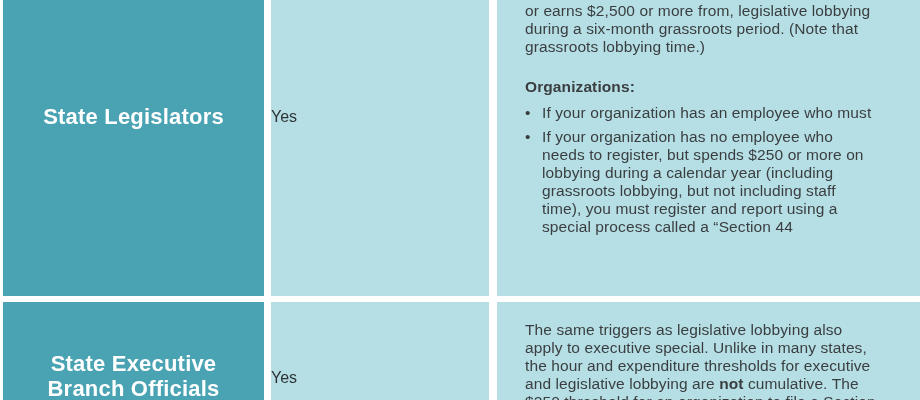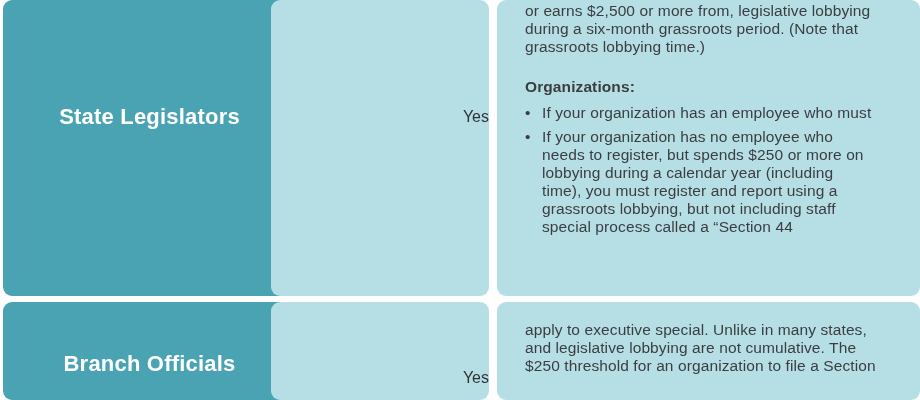--- a/index.html
+++ b/index.html
@@ -4,61 +4,61 @@
 <style>
   html, body { margin: 0; padding: 0; background: #ffffff; }
   .canvas {
     position: relative;
     width: 920px;
     height: 400px;
     background: #ffffff;
     overflow: hidden;
     font-family: "Liberation Sans", "DejaVu Sans", sans-serif;
   }
-  .cell { position: absolute; border-radius: 9px; }
-  .c-teal { background: #4AA3B3; padding-left: 32px; }
+  .cell { position: absolute; }
+  .c-teal { background: #4AA3B3; }
   .c-blue { background: #B6DFE5; }
 
   
   .col1 { left: 3px;   width: 261px; }
   .col2 { left: 271px; width: 218px; }
   .col3 { left: 497px; width: 423px; }
   .row1 { top: 0;      height: 296px; }
   .row2 { top: 302px;  height: 98px; }
 
   .official {
     position: absolute; left: 0; right: 0;
     text-align: center;
     color: #ffffff;
     font-weight: 800;
     font-size: 22px;
     line-height: 25px;
     letter-spacing: 0.2px;
   }
   .yes-val {
     position: absolute; left: 0; right: 0;
-    text-align: right;
+    text-align: left;
     color: #2e3336;
     font-size: 16px;
     line-height: 18px;
   }
   .details {
     position: absolute;
     left: 28px; right: 8px;
     color: #3a3e40;
     font-size: 15.5px;
     line-height: 18px;
     letter-spacing: 0.1px;
   }
   .ln { white-space: nowrap; }
   .org-heading { font-weight: 700; margin-top: 22px; white-space: nowrap; }
   .bullet { display: flex; margin-top: 8px; }
   .bullet.b2 { margin-top: 6px; }
   .bullet .dot { width: 17px; flex: none; }
-  b { font-weight: 400; }
+  b { font-weight: 700; }
 </style>
 </head>
 <body>
 
 <div class="canvas">
 
   <div class="cell c-teal col1 row1">
     <div class="official" style="top:104px">State Legislators</div>
   </div>
 
@@ -80,39 +80,42 @@
           <div class="ln">If your organization has an employee who must</div>
         </div>
       </div>
 
       <div class="bullet b2">
         <span class="dot">•</span>
         <div>
           <div class="ln">If your organization has no employee who</div>
           <div class="ln">needs to register, but spends $250 or more on</div>
           <div class="ln">lobbying during a calendar year (including</div>
+          <div class="ln">grassroots lobbying, but not including staff</div>
           <div class="ln">time), you must register and report using a</div>
-          <div class="ln">grassroots lobbying, but not including staff</div>
           <div class="ln">special process called a “Section 44</div>
         </div>
       </div>
     </div>
   </div>
 
   <div class="cell c-teal col1 row2">
     <div class="official" style="top:49px">
+      <div>State Executive</div>
       <div>Branch Officials</div>
     </div>
   </div>
 
   <div class="cell c-blue col2 row2">
     <div class="yes-val" style="top:67px">Yes</div>
   </div>
 
   <div class="cell c-blue col3 row2">
     <div class="details" style="top:19px">
+      <div class="ln">The same triggers as legislative lobbying also</div>
       <div class="ln">apply to executive special. Unlike in many states,</div>
+      <div class="ln">the hour and expenditure thresholds for executive</div>
       <div class="ln"><span>and legislative lobbying are </span><b>not</b><span> cumulative. The</span></div>
       <div class="ln">$250 threshold for an organization to file a Section</div>
     </div>
   </div>
 
 </div>
 
 </body></html>

